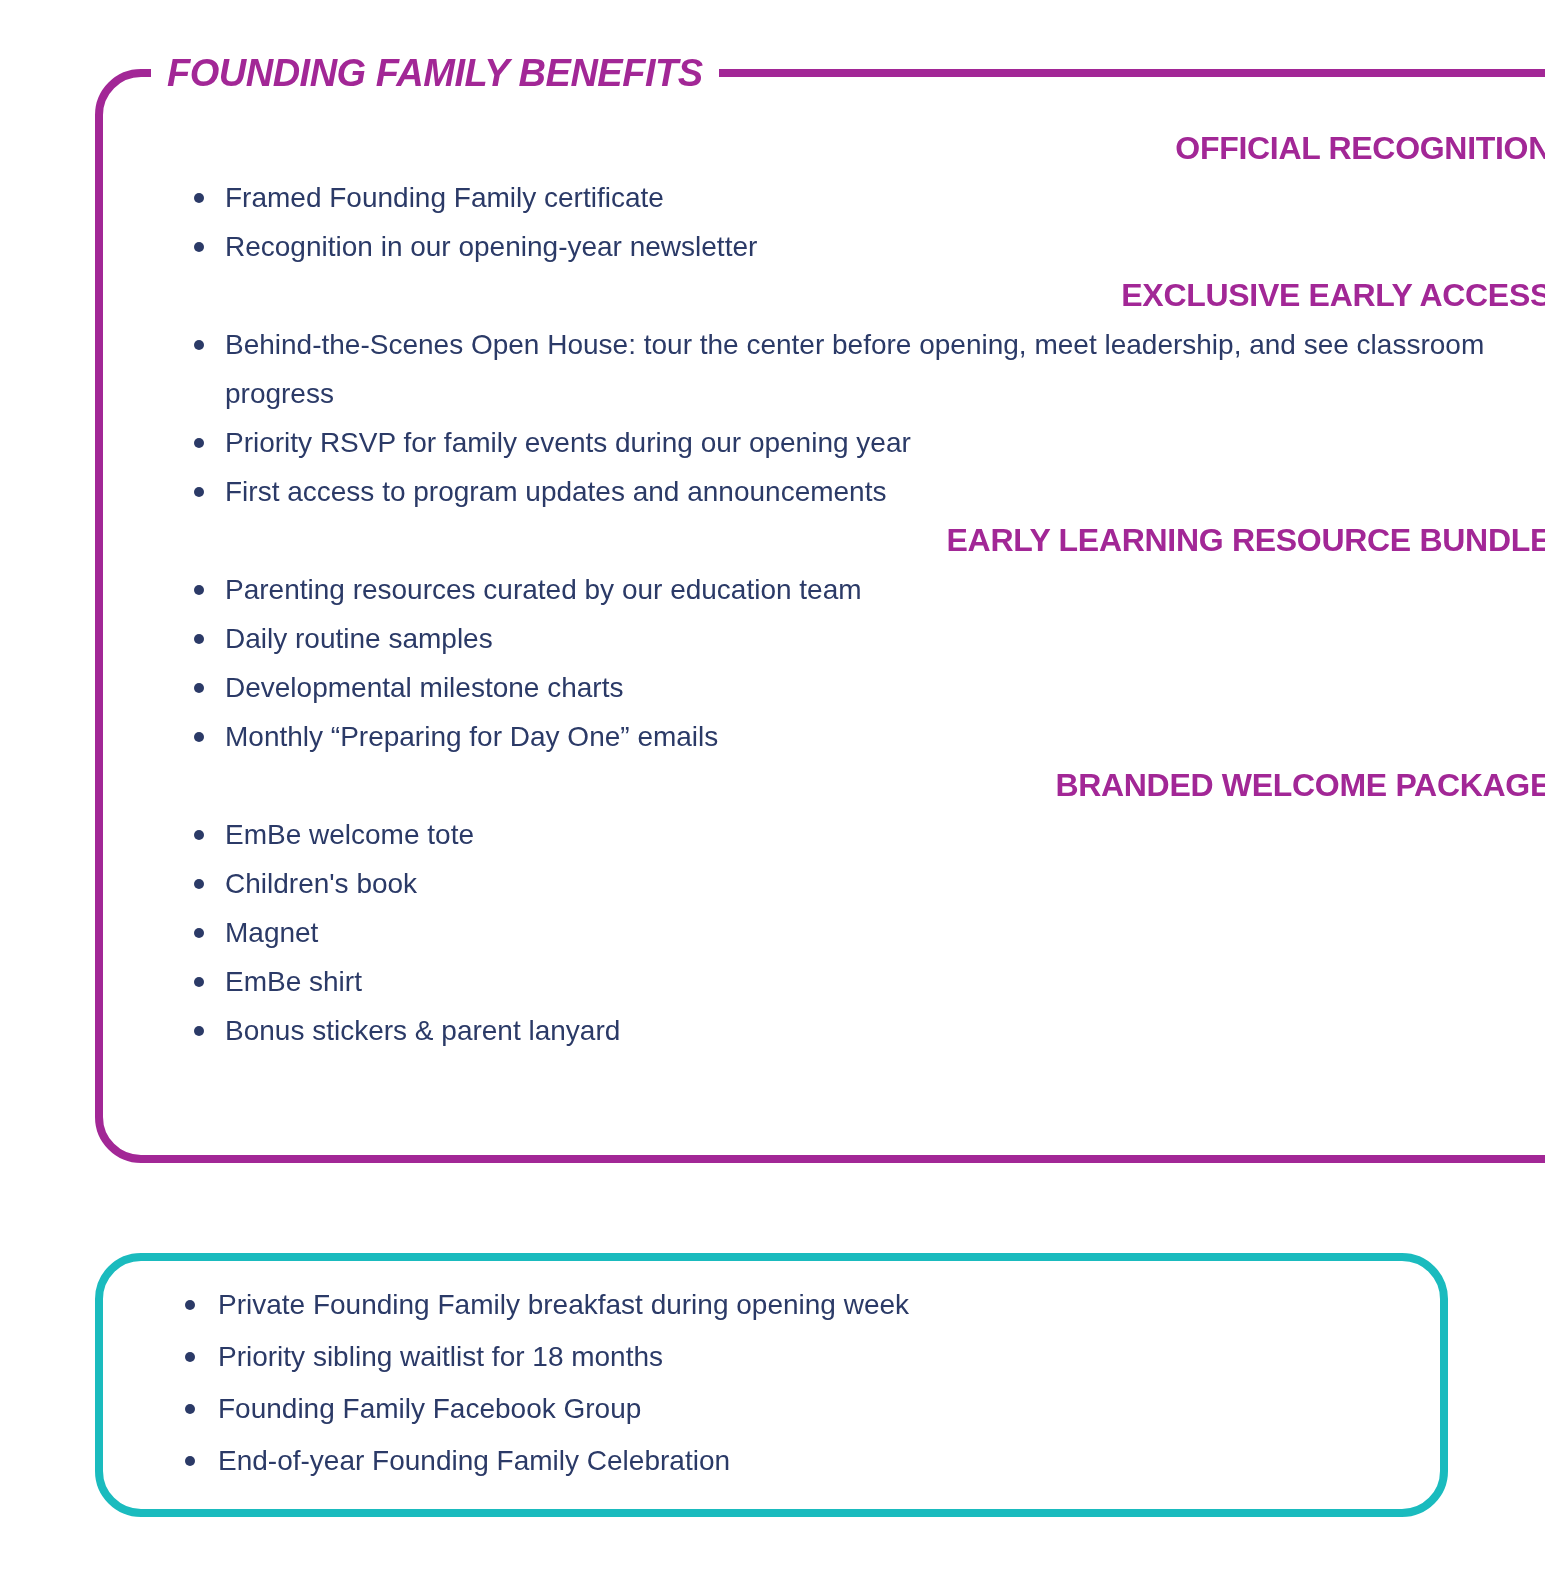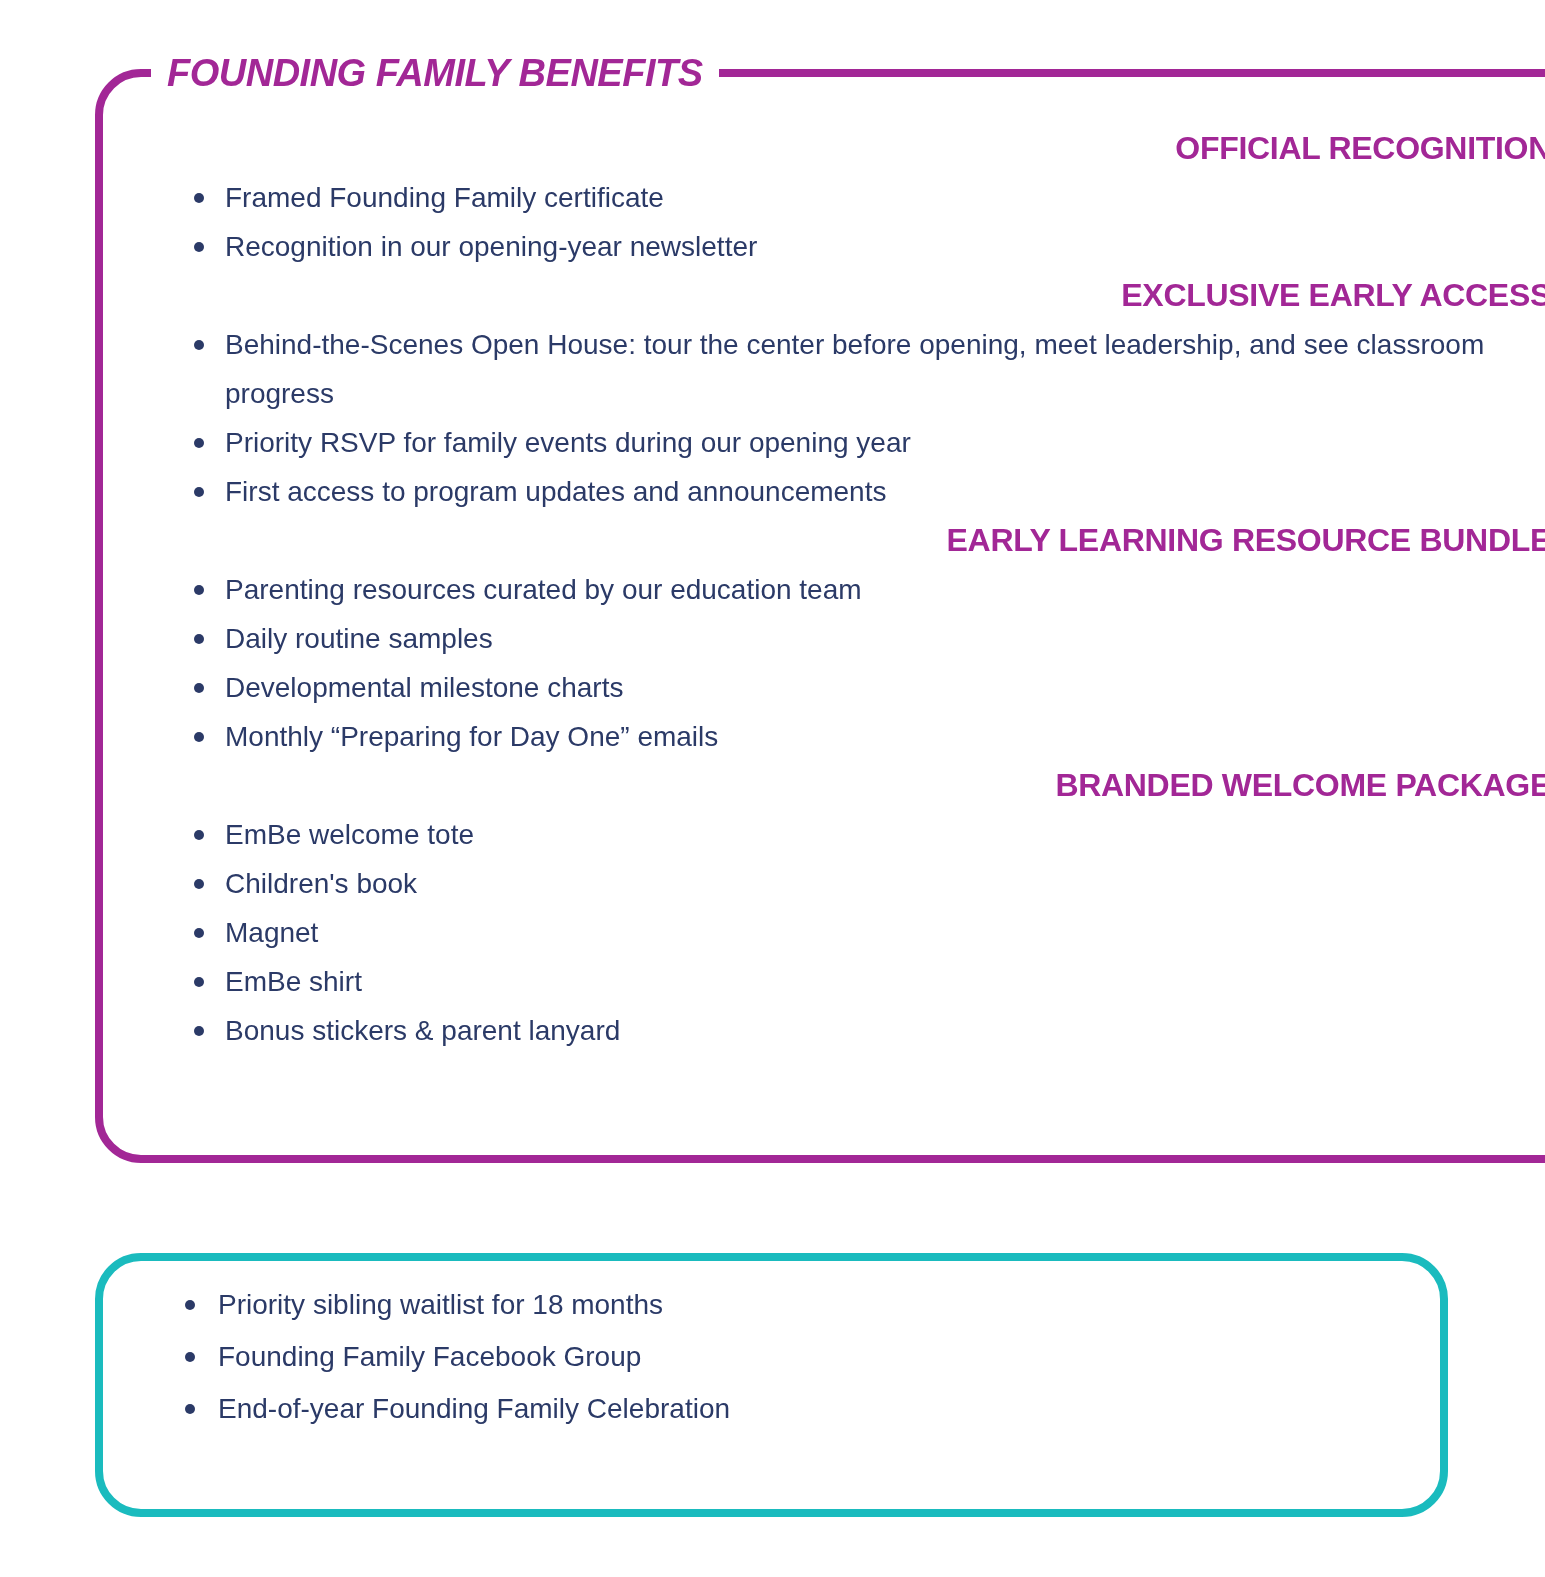--- a/index.html
+++ b/index.html
@@ -151,20 +151,21 @@
           <li>Bonus stickers &amp; parent lanyard</li>
         </ul>
       </div>
 
     </div>
   </div>
 
   <div class="box" id="enhancements-box">
     <div class="enhancements-content">
       <ul class="bullet-list">
+        <li>Private Founding Family breakfast during opening week</li>
         <li>Priority sibling waitlist for 18 months</li>
         <li>Founding Family Facebook Group</li>
         <li>End-of-year Founding Family Celebration</li>
       </ul>
     </div>
   </div>
 
 </div>
 
 </body></html>

